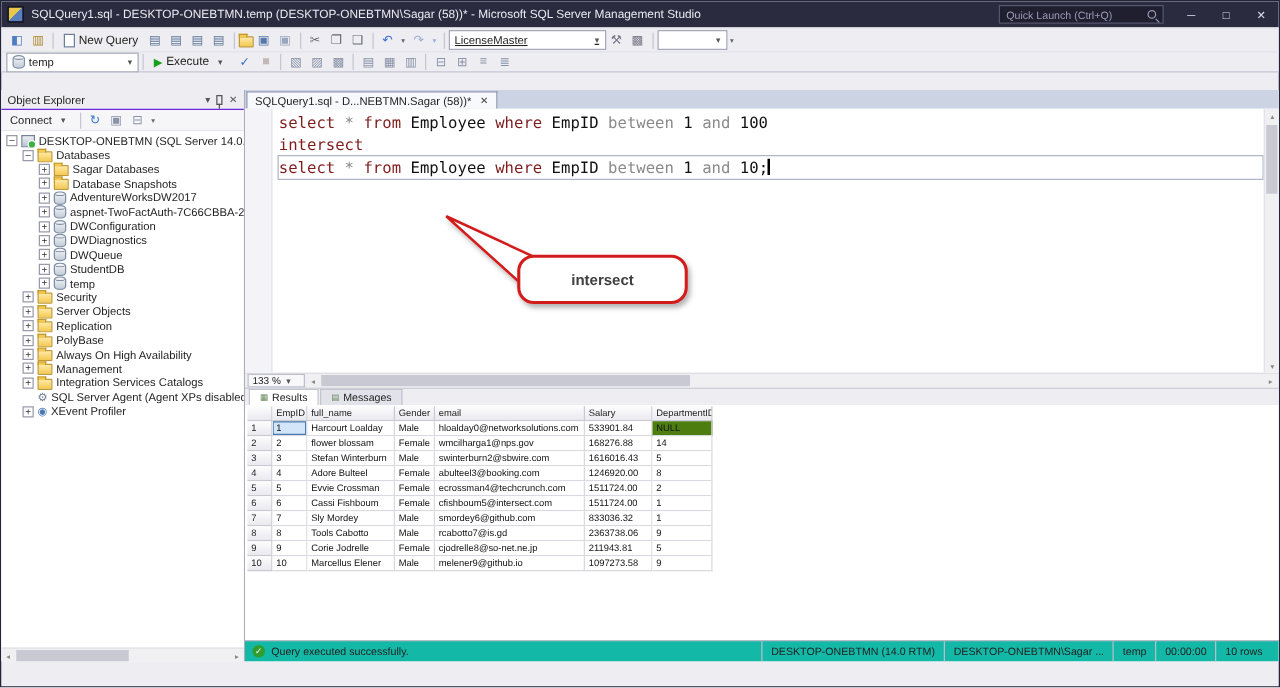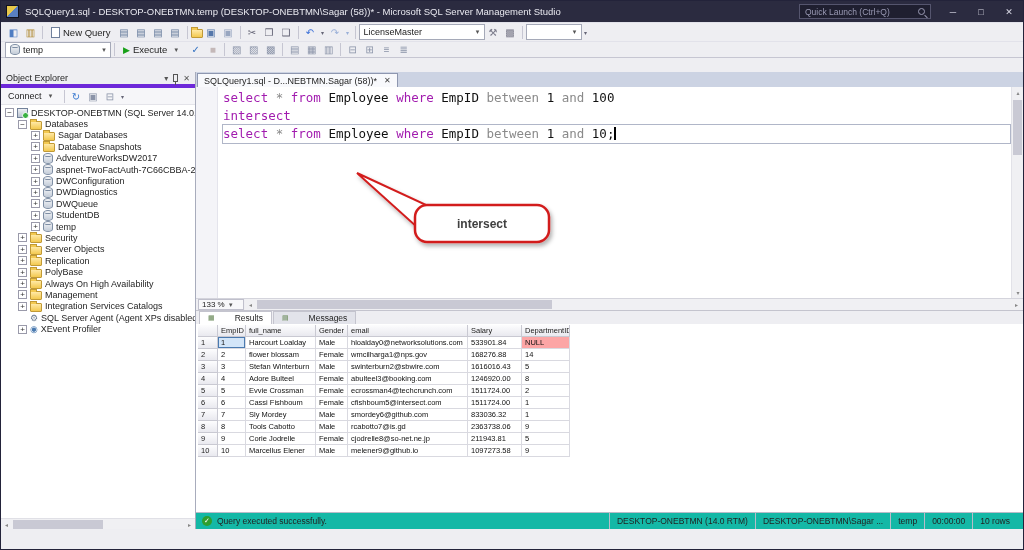--- a/index.html
+++ b/index.html
@@ -43,21 +43,21 @@
   .ic-server::after { content:''; position:absolute; right:-2px; bottom:-2px; width:5px; height:5px; border-radius:50%; background:#3bb143; border:1px solid #fff; }
   .ic-glyph { font-size:9px; line-height:10px; }
   .ic-pin { width:5px; height:8px; border:1px solid #555; position:relative; margin:0 3px; }
   .ic-pin::after { content:''; position:absolute; bottom:-4px; left:1px; width:1px; height:4px; background:#555; }
 
   
   .main { position:absolute; top:71px; left:0; right:0; bottom:20px; }
 
   
   .objexp { position:absolute; left:0; top:0; width:195px; height:100%; background:#fff; border-right:1px solid #a8acbc; display:flex; flex-direction:column; }
-  .oe-header { height:16px; background:#eeeef2; display:flex; align-items:center; font-size:9px; color:#1e1e1e; padding:0 5px; border-bottom:4px solid #6d28d9; }
+  .oe-header { height:16px; background:#eeeef2; display:flex; align-items:center; font-size:9px; color:#1e1e1e; padding:0 5px; border-bottom:1px solid #6d28d9; }
   .oe-hicons { margin-left:auto; display:flex; align-items:center; gap:2px; color:#555; font-size:8px; }
   .oe-toolbar { height:17px; background:#f6f6f9; display:flex; align-items:center; padding:0 3px; border-bottom:1px solid #e4e4ea; }
   .connect-btn { display:flex; align-items:center; font-size:9px; color:#1e1e1e; gap:3px; padding:0 4px; }
   .oe-tree { flex:1; overflow:hidden; background:#fff; padding-top:2px; }
   .tree-item { display:flex; align-items:center; height:11.4px; gap:3px; white-space:nowrap; overflow:hidden; }
   .tree-label { font-size:9px; color:#1e1e1e; }
   .exp { width:9px; height:9px; border:1px solid #9a9aaa; background:#fff; font-size:8px; line-height:7px; text-align:center; color:#333; flex:none; }
   .exp-sp { width:9px; flex:none; }
   .oe-hscroll { height:11px; background:#f0f0f3; border-top:1px solid #e0e0e6; position:relative; }
   .sc-arrow { position:absolute; top:0; width:11px; height:11px; font-size:6px; color:#888; display:flex; align-items:center; justify-content:center; }
@@ -67,42 +67,42 @@
   .editorpane { position:absolute; left:195px; top:0; right:0; height:100%; background:#fff; display:flex; flex-direction:column; }
   .tabstrip { height:15px; background:#ccd3e3; display:flex; align-items:flex-end; padding-left:1px; flex:none; }
   .doc-tab { height:14px; background:#f8f9fc; border:1px solid #8e97b0; border-bottom:none; display:flex; align-items:center; font-size:9px; color:#1e1e1e; padding:0 6px; gap:7px; }
   .tab-close { font-size:8px; color:#444; }
 
   .editor { height:211px; position:relative; background:#fff; flex:none; }
   .gutter { position:absolute; left:0; top:0; width:22px; height:100%; background:#f4f4f8; border-right:1px solid #e4e4ec; }
   .code { position:absolute; left:27px; top:2px; right:13px; font-family:"DejaVu Sans Mono", monospace; font-size:12.5px; }
   .code-line { height:18px; line-height:18px; white-space:pre; }
   .code-line.current { outline:1px solid #b0b6c8; }
-  .tk-kw { color:#a21caf; } .tk-gr { color:#8a8a8a; } .tk-id { color:#111; } .tk-num { color:#111; } .tk-pl { color:#111; }
+  .tk-kw { color:#7f1d1d; } .tk-gr { color:#8a8a8a; } .tk-id { color:#111; } .tk-num { color:#111; } .tk-pl { color:#111; }
   .cursor-bar { display:inline-block; width:1.5px; height:13px; background:#000; vertical-align:-2px; }
   .vscroll { position:absolute; right:0; top:0; width:12px; height:100%; background:#f0f0f3; border-left:1px solid #e2e2e8; }
   .vs-thumb { position:absolute; left:1px; right:1px; top:13px; height:55px; background:#c9c9d4; }
   .vs-arrow { position:absolute; left:0; width:12px; height:11px; font-size:6px; color:#888; display:flex; align-items:center; justify-content:center; }
 
   .zoombar { height:12px; background:#eeeef2; border-top:1px solid #d4d4dc; display:flex; align-items:center; flex:none; }
   .zoom-combo { width:46px; height:11px; background:#f8f8fa; border:1px solid #c0c0cc; font-size:8px; color:#222; display:flex; align-items:center; padding:0 3px; margin-left:2px; flex:none; }
   .hscroll { flex:1; height:11px; position:relative; background:#f0f0f3; margin:0 1px; }
 
   .rtabs { height:14px; background:#eeeef2; border-top:1px solid #c4c4ce; display:flex; align-items:flex-end; padding-left:3px; flex:none; }
-  .rtab { height:13px; display:flex; align-items:center; gap:20px; font-size:8.5px; color:#1e1e1e; padding:0 8px; border:1px solid #c4c4ce; border-bottom:none; background:#e2e3ea; margin-right:1px; }
+  .rtab { height:13px; display:flex; align-items:center; gap:3px; font-size:8.5px; color:#1e1e1e; padding:0 8px; border:1px solid #c4c4ce; border-bottom:none; background:#e2e3ea; margin-right:1px; }
   .rtab.active { background:#fff; }
   .rtab-ic { font-size:7px; color:#6a8a5a; }
 
   .grid-area { flex:1; background:#fff; position:relative; overflow:hidden; }
   .grid { position:absolute; top:1px; left:2px; font-size:7.5px; color:#111; }
   .g-row { display:flex; height:12px; }
   .g-cell { border-right:1px solid #d9d9e0; border-bottom:1px solid #d9d9e0; padding:0 3px; display:flex; align-items:center; white-space:nowrap; overflow:hidden; background:#fff; }
   .g-h, .g-rn, .g-corner { background:linear-gradient(#fdfdfe,#e9e9ef); border-color:#c9c9d2; color:#222; }
   .gcn { width:20px; } .gc0 { width:28px; } .gc1 { width:70px; } .gc2 { width:32px; } .gc3 { width:120px; } .gc4 { width:54px; } .gc5 { width:48px; }
-  .null { background:#fca5a5; }
+  .null { background:#4d7c0f; }
   .sel { background:#d3e5f8; box-shadow:inset 0 0 0 1px #4a7ab0; }
 
   .querystatus { height:17px; background:#14b8a6; border-top:1px solid #b8bcc8; display:flex; align-items:center; font-size:8.5px; color:#222; padding:0 6px; flex:none; }
   .ok-ic { width:10px; height:10px; border-radius:50%; background:#2f9e2f; color:#fff; font-size:7px; display:flex; align-items:center; justify-content:center; margin-right:5px; flex:none; }
   .qs-right { margin-left:auto; display:flex; align-items:center; height:100%; }
   .qs-seg { padding:0 7px; border-left:1px solid #b8bcc8; height:100%; display:flex; align-items:center; white-space:nowrap; }
 
   
   .statusbar { position:absolute; bottom:0; left:0; right:0; height:20px; background:#2b2b40; color:#e2e4ee; font-size:9px; display:flex; align-items:center; }
   .sb-accent { width:13px; height:100%; background:#3e79d9; flex:none; }
@@ -150,21 +150,21 @@
       <span class="tsep"></span>
       <span class="tb-icon" style="color: rgb(102, 102, 119);">✂</span>
       <span class="tb-icon" style="color: rgb(102, 102, 119);">❐</span>
       <span class="tb-icon" style="color: rgb(102, 102, 119);">❑</span>
       <span class="tsep"></span>
       <span class="tb-icon" style="color: rgb(58, 111, 216);">↶</span>
       <span class="tb-icon small" style="color: rgb(102, 102, 119);">▾</span>
       <span class="tb-icon" style="color: rgb(154, 176, 216);">↷</span>
       <span class="tb-icon small" style="color: rgb(154, 176, 216);">▾</span>
       <span class="tsep"></span>
-      <div class="combo" style="width: 126px;">
+      <div class="combo" style="width: 126px; text-decoration: underline;">
         <span class="combo-val">LicenseMaster</span>
         <span class="combo-caret">▾</span>
       </div>
       <span class="tb-icon" style="color: rgb(122, 122, 138);">⚒</span>
       <span class="tb-icon" style="color: rgb(122, 122, 138);">▩</span>
       <span class="tsep"></span>
       <div class="combo" style="width: 56px;">
         <span class="combo-val"></span>
         <span class="combo-caret">▾</span>
       </div>

